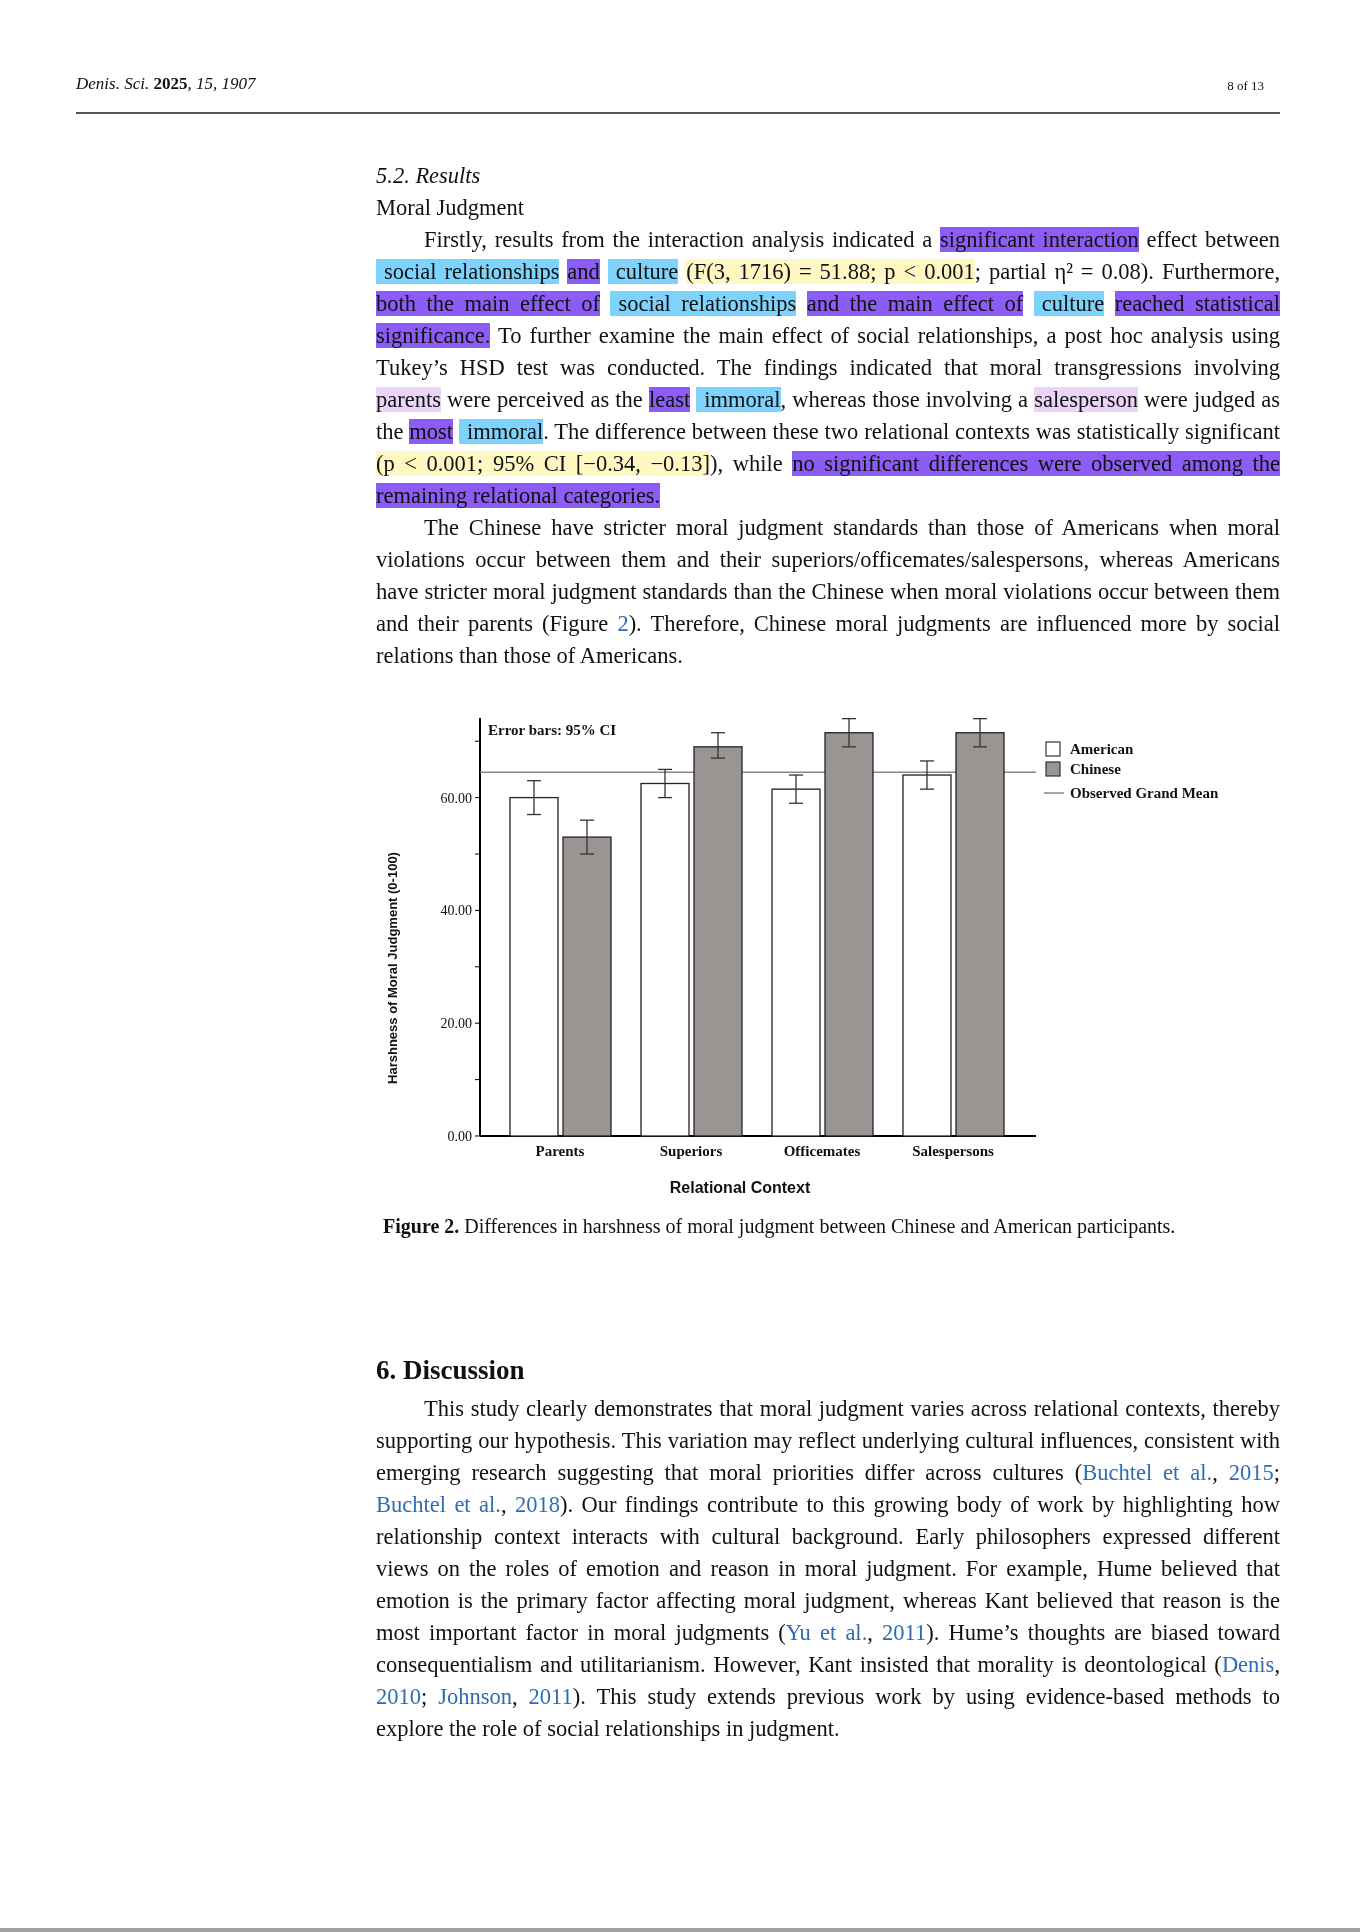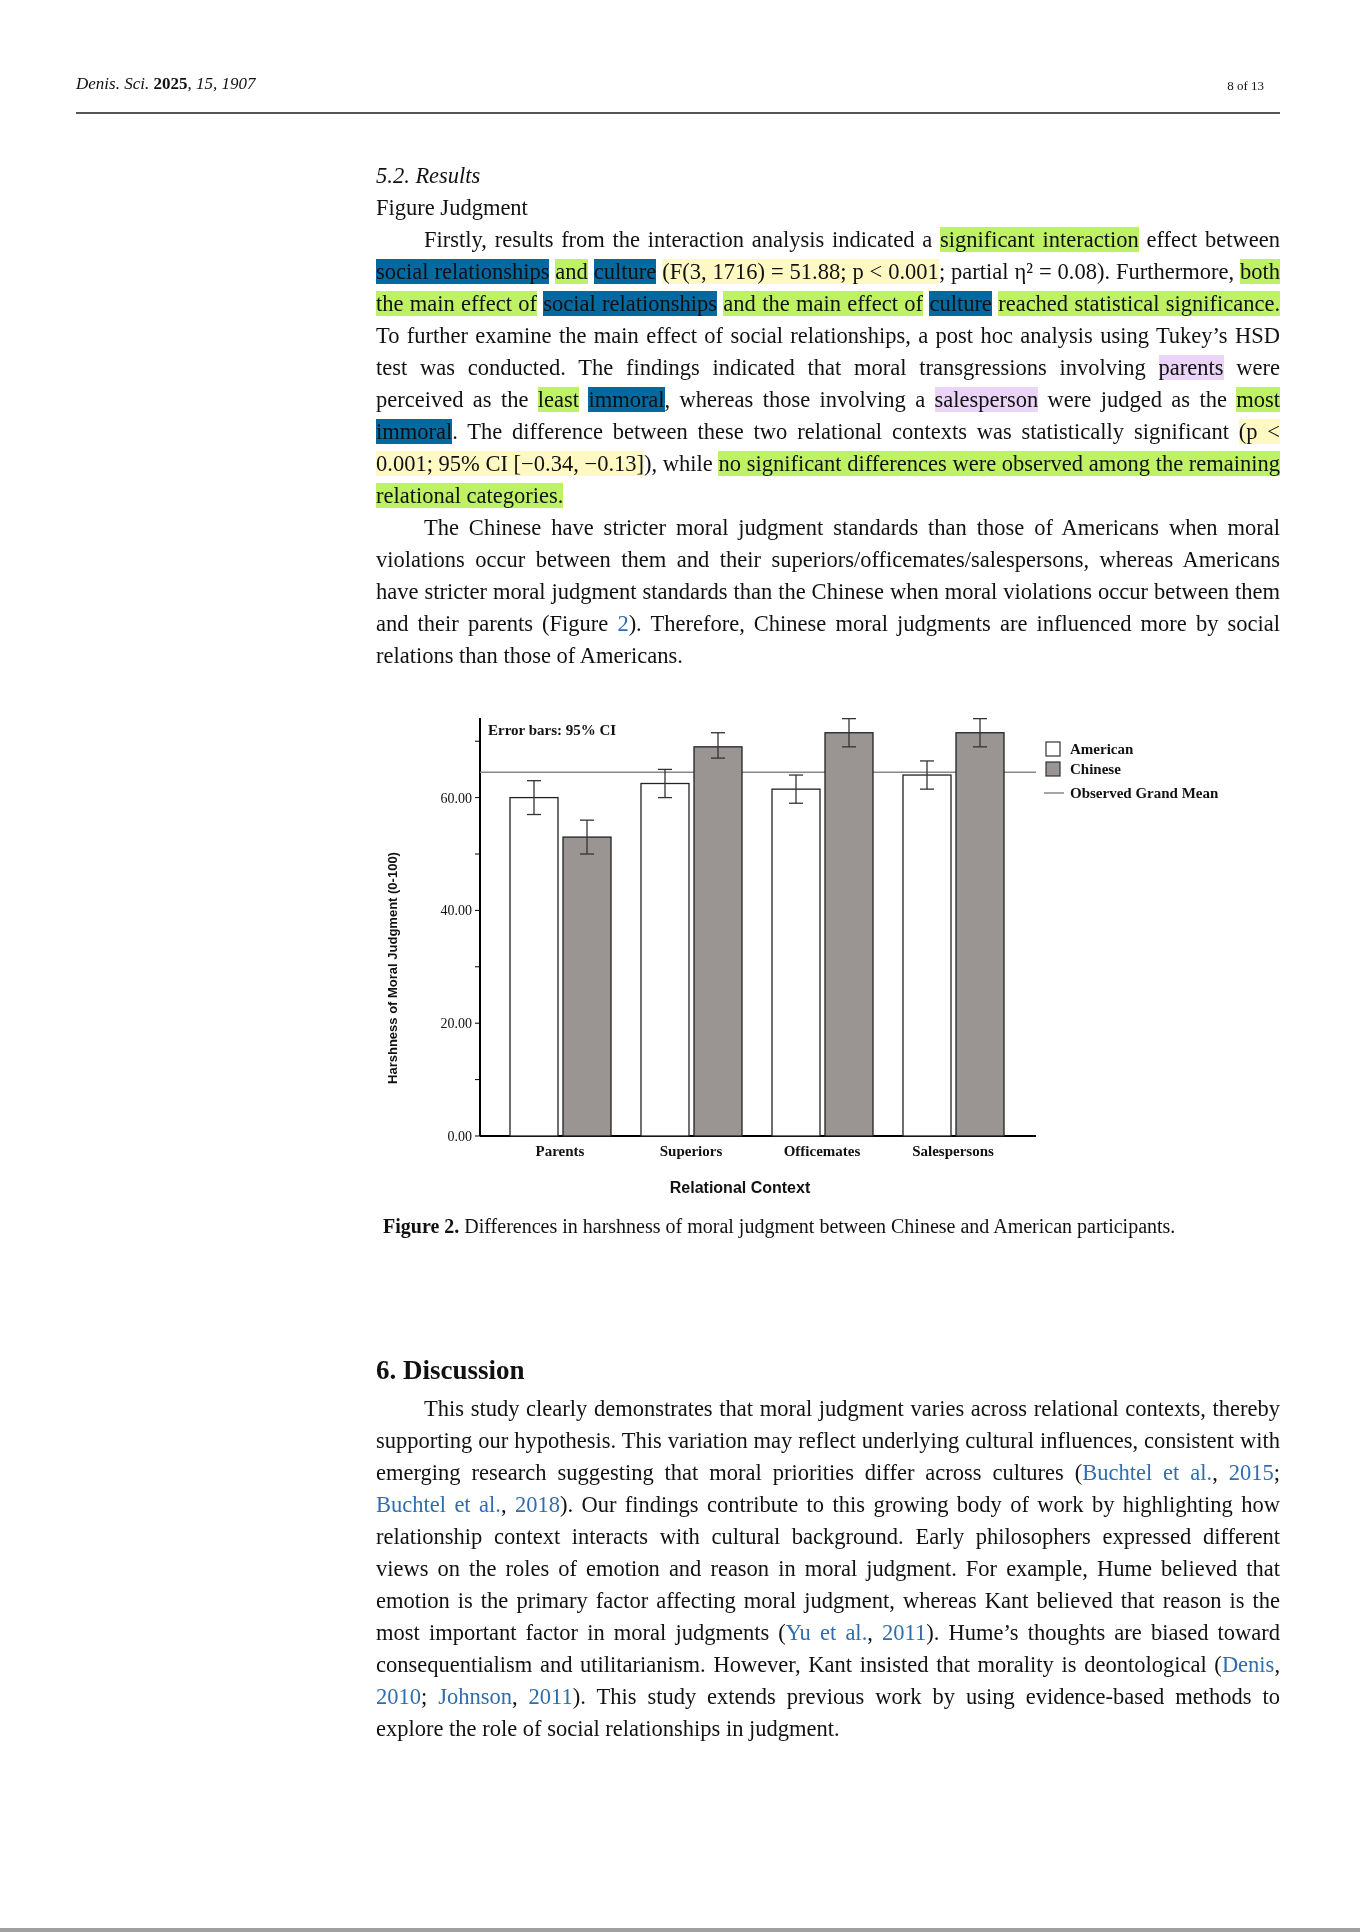--- a/index.html
+++ b/index.html
@@ -6,43 +6,43 @@
   body { width: 1360px; height: 1932px; position: relative; font-family: "Liberation Serif", "DejaVu Serif", serif; color: #111; overflow: hidden; }
   .header { position: absolute; left: 76px; right: 80px; top: 72px; height: 40px; }
   .header .journal { position: absolute; left: 0; top: 2px; font-size: 17px; font-style: italic; }
   .header .journal b { font-style: normal; font-weight: bold; }
   .header .pages { position: absolute; right: 16px; top: 6px; font-size: 13px; font-family: Liberation Serif, serif; }
   .header-rule { position: absolute; left: 76px; width: 1204px; top: 112px; height: 2px; background: #555; }
   .col { position: absolute; left: 376px; width: 904px; }
   .p { font-size: 22.5px; line-height: 32px; text-align: justify; margin: 0; }
   .indent { text-indent: 48px; }
   .sub { font-style: italic; font-size: 22.5px; line-height: 32px; }
-  .hl-y { background: #bef264; }
-  .hl-b { background: #0369a1; }
+  .hl-y { background: #8b5cf6; }
+  .hl-b { background: #7dd3fc; padding-left: 8px; }
   .hl-g { background: #fef9c3; }
   .hl-p { background: #ead4f8; }
   .cite { color: #2f6db0; }
   .h6 { font-size: 27px; font-weight: bold; line-height: 34px; }
   .caption { font-size: 20px; line-height: 28px; }
   .footer-bar { position: absolute; left: 0; right: 0; bottom: 0; height: 4px; background: #a0a0a0; }
   svg text { font-family: "Liberation Serif", "DejaVu Serif", serif; }
   svg .sans { font-family: "Liberation Sans", "DejaVu Sans", sans-serif; }
 </style>
 </head>
 <body>
 
 <div class="header">
   <div class="journal"><span>Denis. Sci.</span> <b>2025</b><span>, 15, 1907</span></div>
   <div class="pages">8 of 13</div>
 </div>
 <div class="header-rule"></div>
 
 <div class="col" style="top:160px;">
   <div class="sub">5.2. Results</div>
-  <div class="p" style="font-size:22.5px;">Figure Judgment</div>
+  <div class="p" style="font-size:22.5px;">Moral Judgment</div>
   <p class="p indent"><span>Firstly, results from the interaction analysis indicated a </span><span class="hl-y">significant interaction</span><span> effect between </span><span class="hl-b">social relationships</span><span> </span><span class="hl-y">and</span><span> </span><span class="hl-b">culture</span><span> </span><span class="hl-g">(F(3, 1716) = 51.88; p &lt; 0.001</span><span>; partial η² = 0.08). Furthermore, </span><span class="hl-y">both the main effect of</span><span> </span><span class="hl-b">social relationships</span><span> </span><span class="hl-y">and the main effect of</span><span> </span><span class="hl-b">culture</span><span> </span><span class="hl-y">reached statistical significance.</span><span> To further examine the main effect of social relationships, a post hoc analysis using Tukey’s HSD test was conducted.  The findings indicated that moral transgressions involving </span><span class="hl-p">parents</span><span> were perceived as the </span><span class="hl-y">least</span><span> </span><span class="hl-b">immoral</span><span>, whereas those involving a </span><span class="hl-p">salesperson</span><span> were judged as the </span><span class="hl-y">most</span><span> </span><span class="hl-b">immoral</span><span>. The difference between these two relational contexts was statistically significant </span><span class="hl-g">(p &lt; 0.001; 95% CI [−0.34, −0.13]</span><span>), while </span><span class="hl-y">no significant differences were observed among the remaining relational categories.</span></p>
   <p class="p indent"><span>The Chinese have stricter moral judgment standards than those of Americans when moral violations occur between them and their superiors/officemates/salespersons, whereas Americans have stricter moral judgment standards than the Chinese when moral violations occur between them and their parents (Figure </span><a class="cite">2</a><span>).  Therefore, Chinese moral judgments are influenced more by social relations than those of Americans.</span></p>
 </div>
 
 <div style="position:absolute; left:376px; top:710px; width:900px; height:490px;">
   <svg id="chart" width="900" height="490" viewBox="376 710 900 490">
       <line x1="480" y1="718" x2="480" y2="1136" stroke="#000" stroke-width="2"></line>
       <line x1="480" y1="1136" x2="1036" y2="1136" stroke="#000" stroke-width="2"></line>
       <line x1="475" y1="1136" x2="480" y2="1136" stroke="#000" stroke-width="1"></line>
       <line x1="475" y1="1079.6" x2="480" y2="1079.6" stroke="#000" stroke-width="1"></line>

